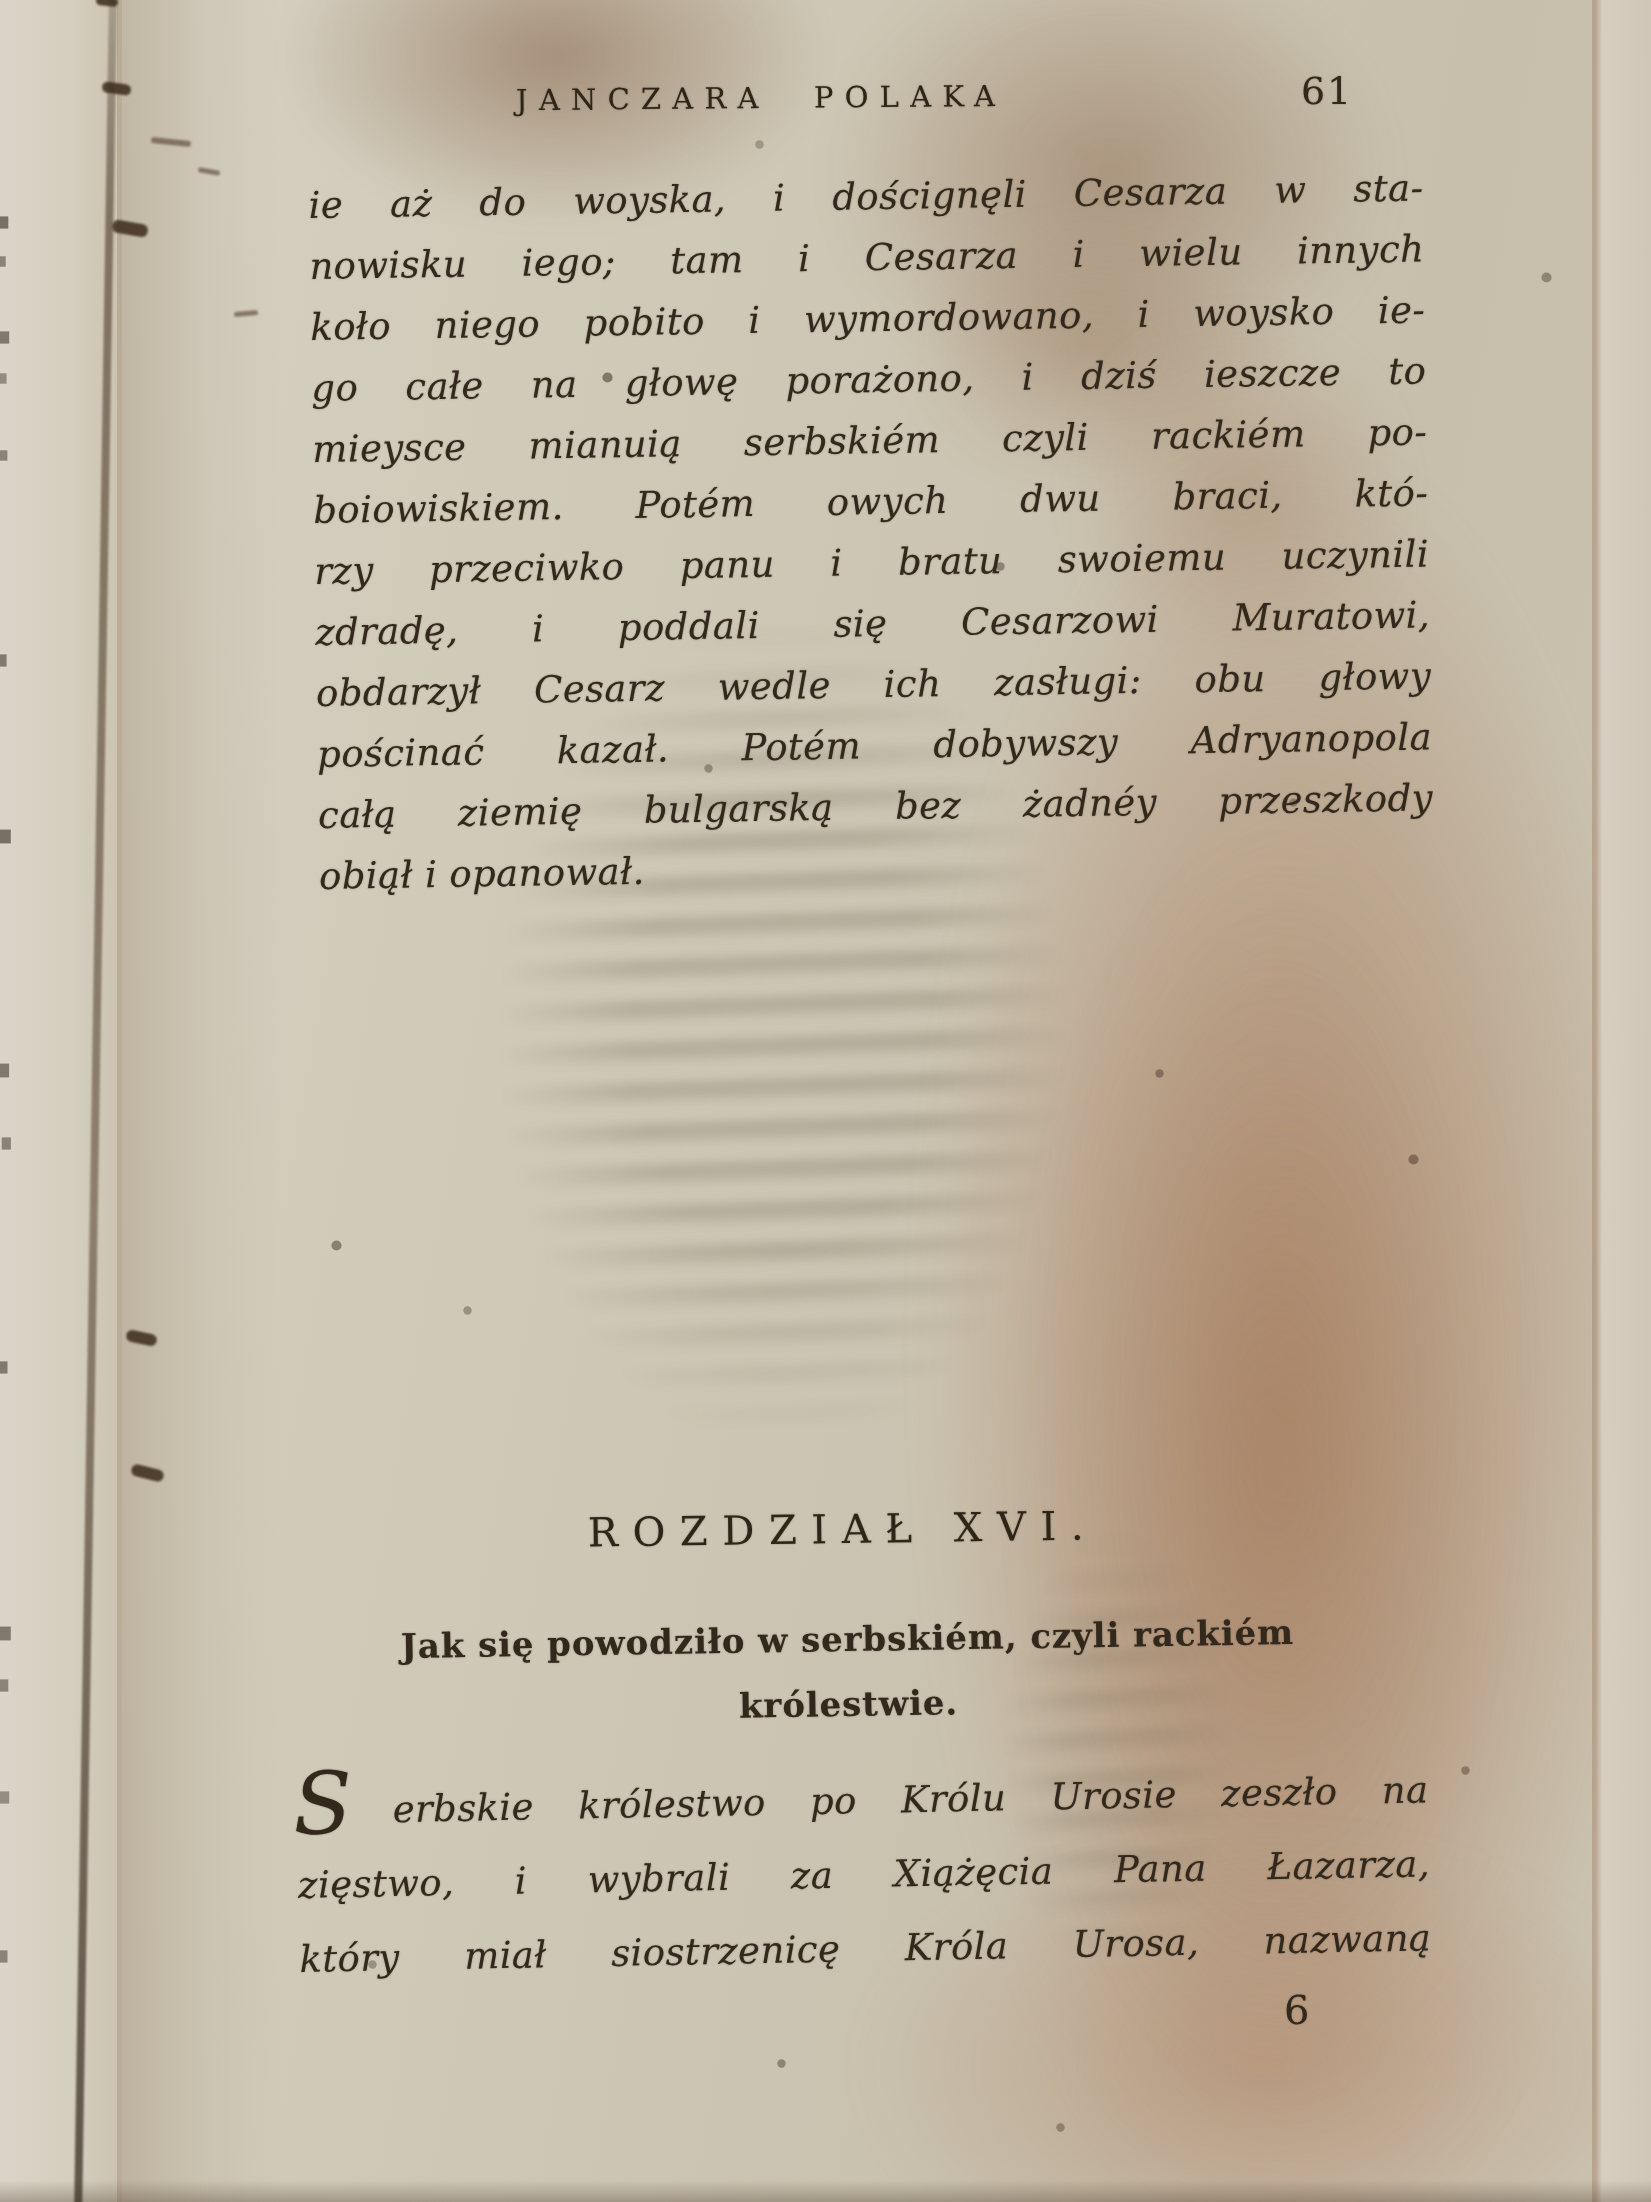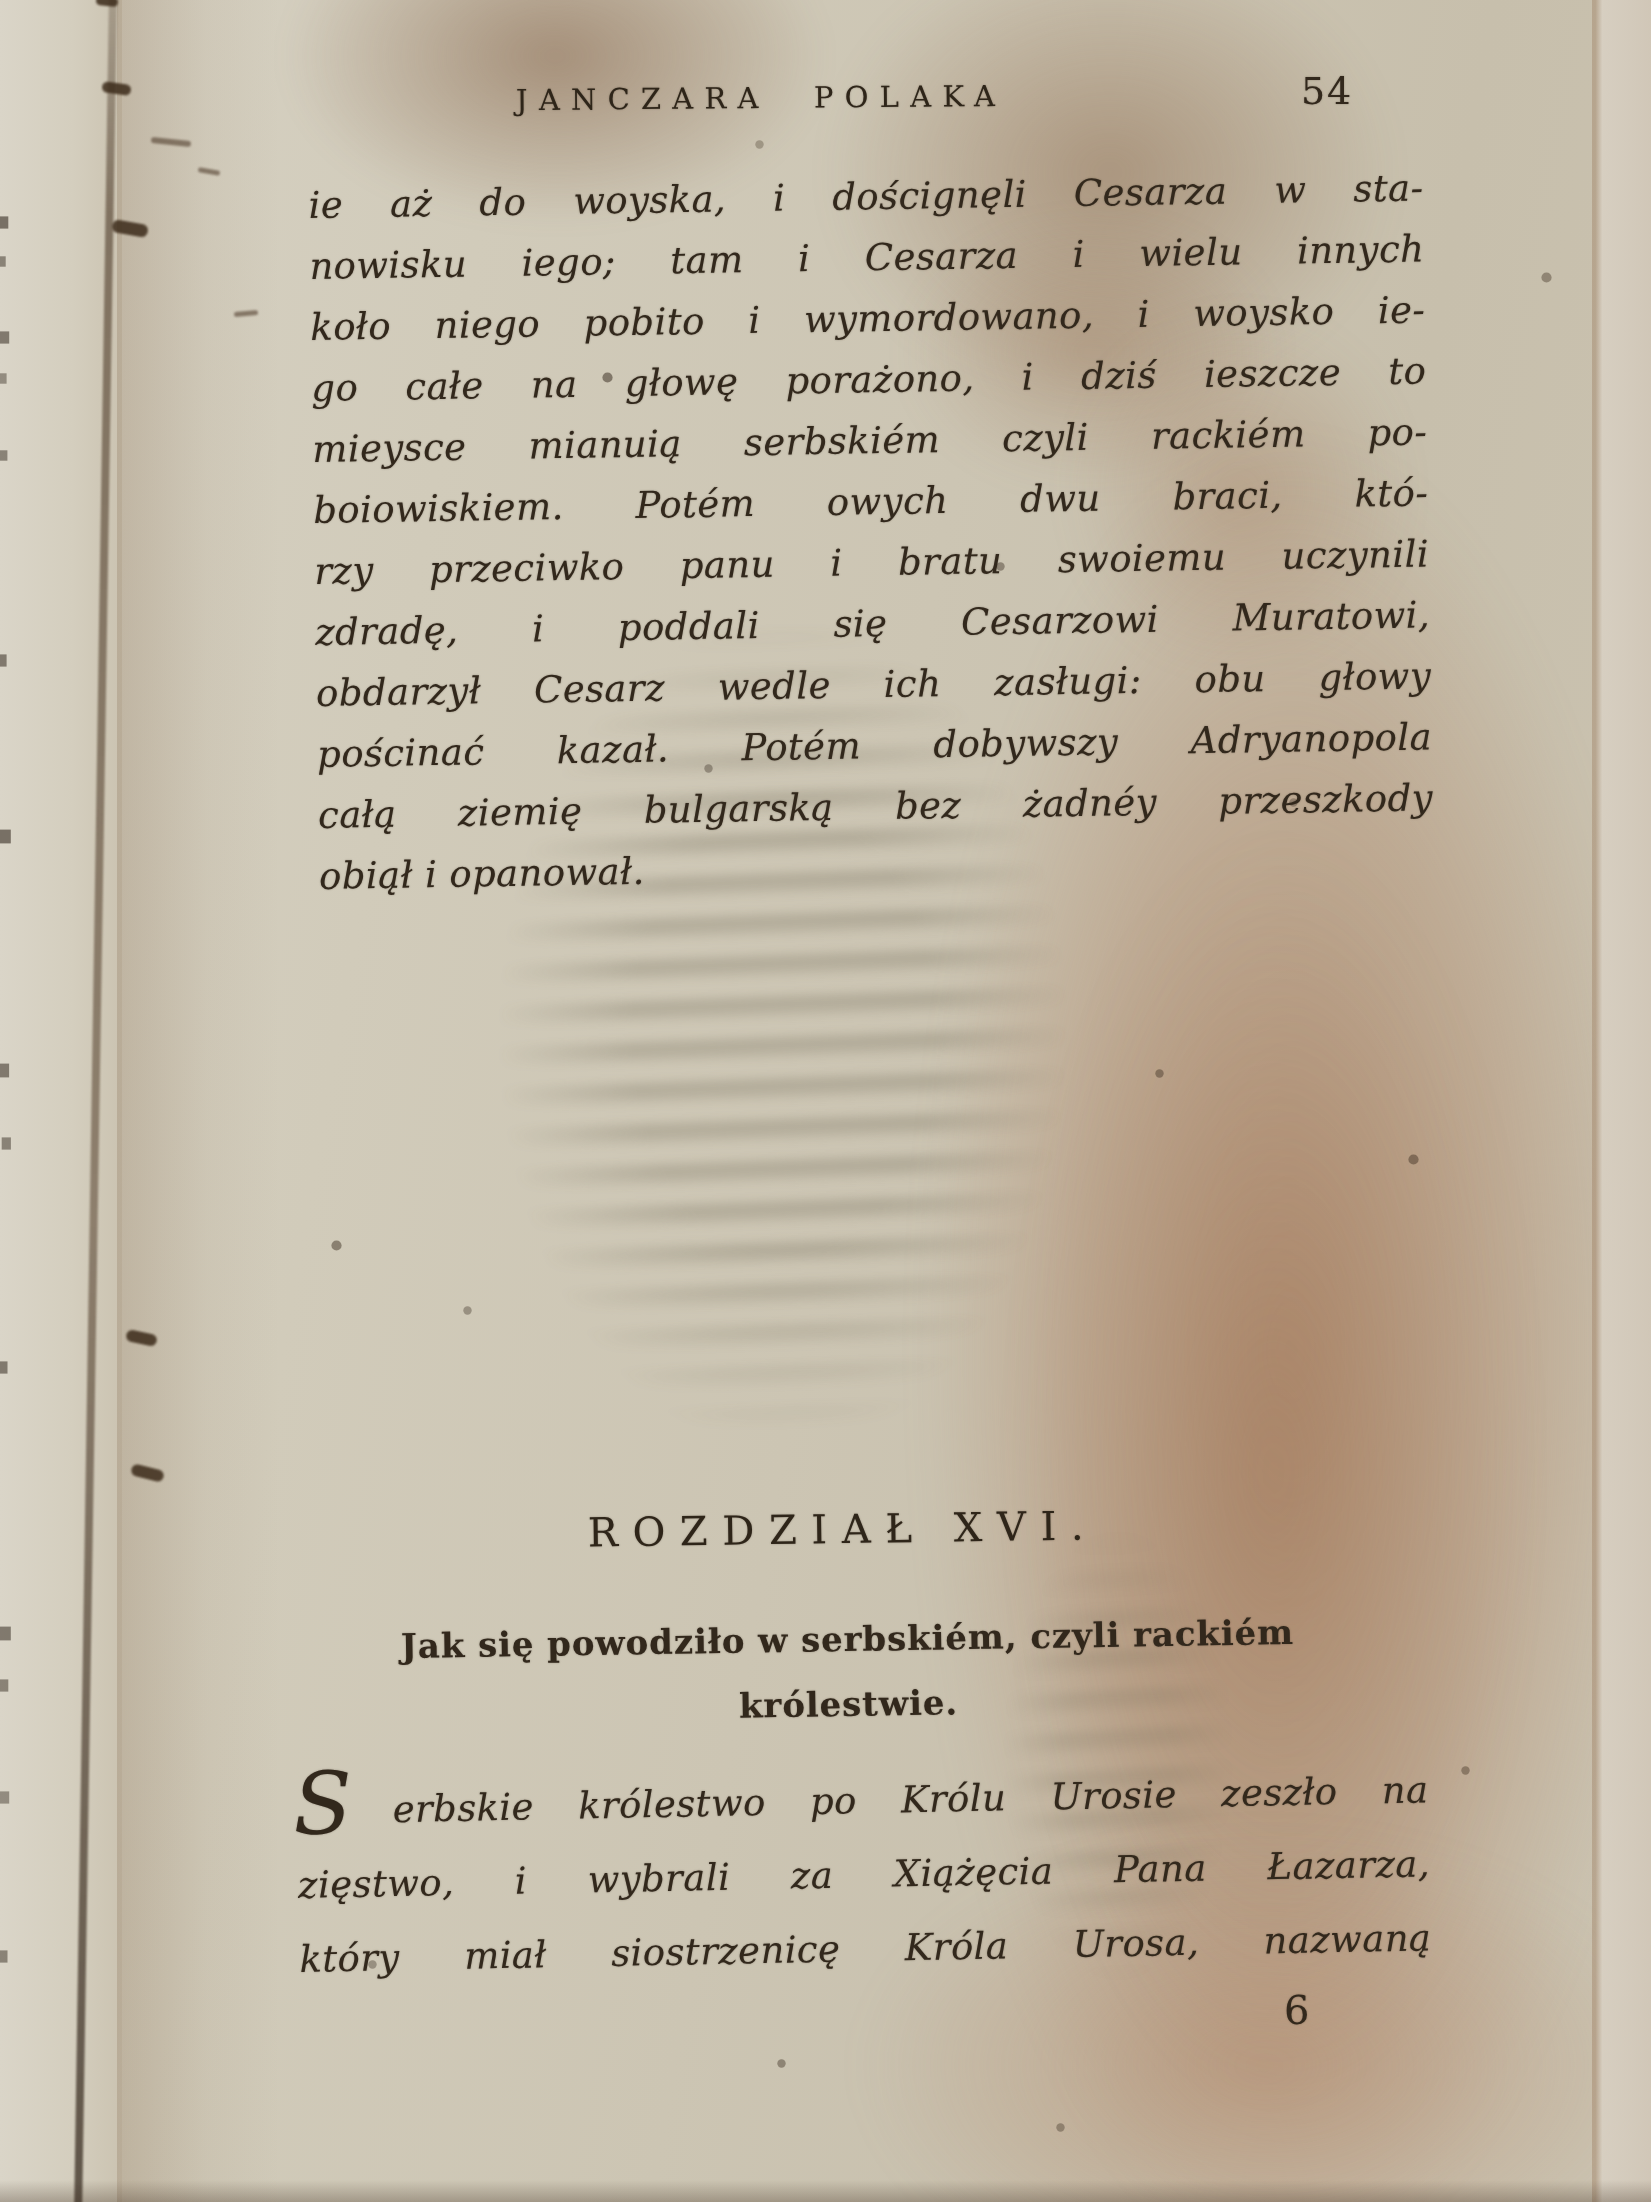--- a/index.html
+++ b/index.html
@@ -133,21 +133,21 @@
   <div class="layer stain s4"></div>
   <div class="layer stain s5"></div>
 
   <div class="layer ghost ghost1"></div>
   <div class="layer ghost ghost2"></div>
 
   <div class="layer right-edge"></div>
   <div class="layer specks"></div>
 
   <div class="ink running-title">JANCZARA POLAKA</div>
-  <div class="ink page-number">54</div>
+  <div class="ink page-number">61</div>
 
   <div class="ink para1">
     <div class="bline">ie aż do woyska, i doścignęli Cesarza w sta-</div>
     <div class="bline">nowisku iego; tam i Cesarza i wielu innych</div>
     <div class="bline">koło niego pobito i wymordowano, i woysko ie-</div>
     <div class="bline">go całe na głowę porażono, i dziś ieszcze to</div>
     <div class="bline">mieysce mianuią serbskiém czyli rackiém po-</div>
     <div class="bline">boiowiskiem. Potém owych dwu braci, któ-</div>
     <div class="bline">rzy przeciwko panu i bratu swoiemu uczynili</div>
     <div class="bline">zdradę, i poddali się Cesarzowi Muratowi,</div>

